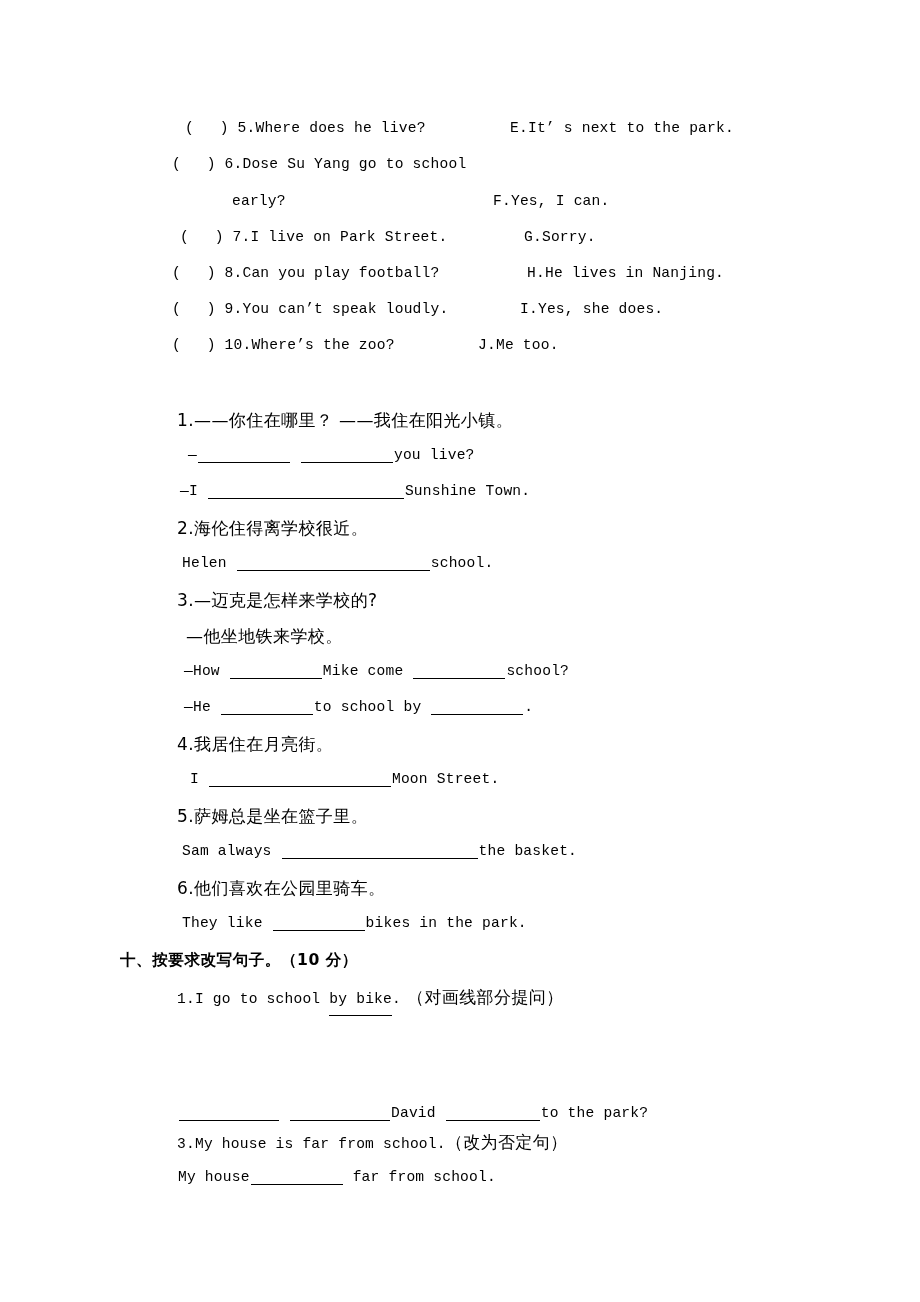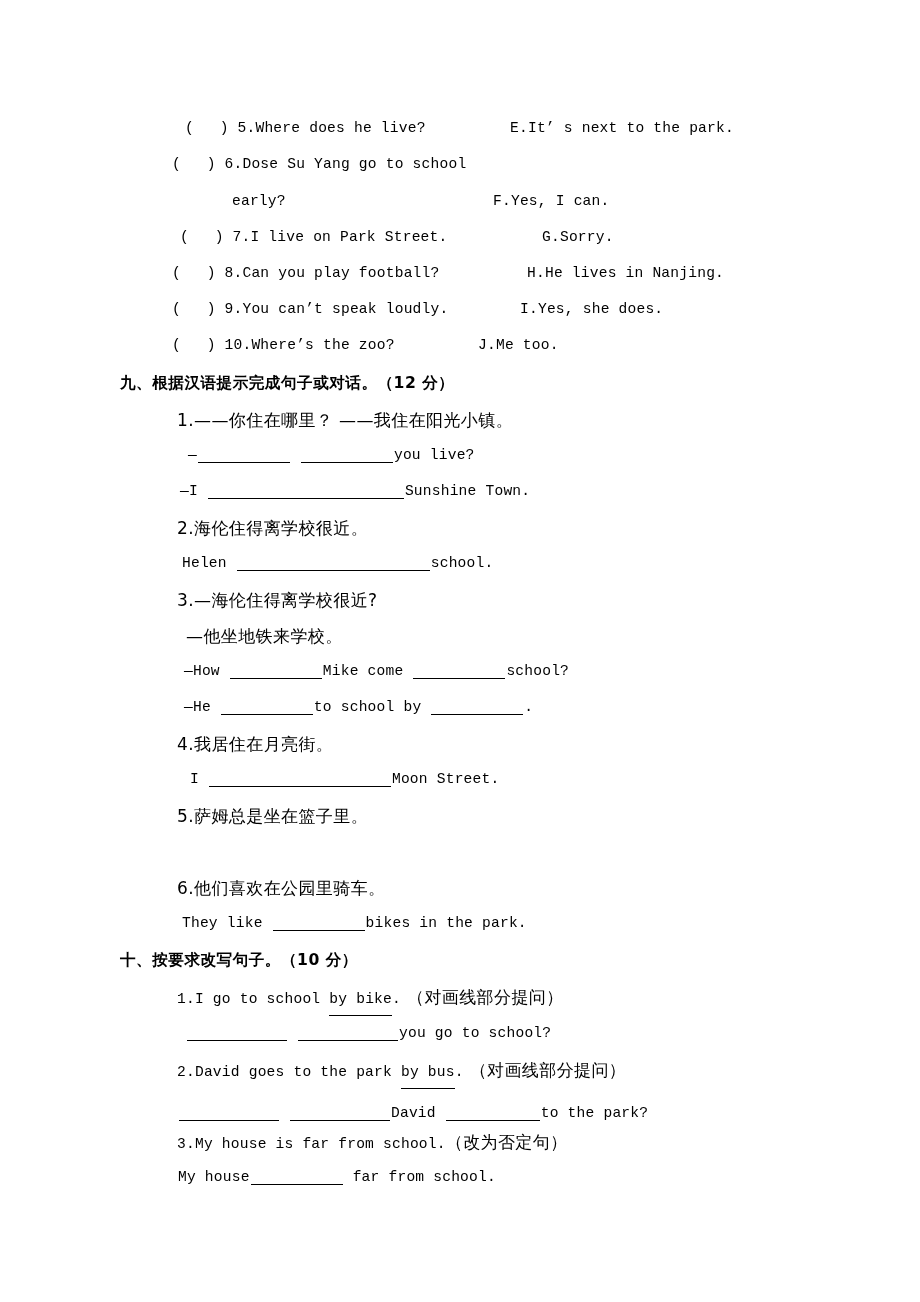--- a/index.html
+++ b/index.html
@@ -101,21 +101,21 @@
     <span>early?</span>
   </div>
   <div class="row en" style="left:493px; top:194px;">
     <span>F.</span><span>Yes, I can.</span>
   </div>
 
   <div class="row en" style="left:180px; top:230px;">
     <span class="bracket"><span>(</span><span class="gap"></span><span>)</span></span>
     <span class="num">7.</span><span>I live on Park Street.</span>
   </div>
-  <div class="row en" style="left:542px; top:230px;">
+  <div class="row en" style="left:524px; top:230px;">
     <span>G.</span><span>Sorry.</span>
   </div>
 
   <div class="row en" style="left:172px; top:266px;">
     <span class="bracket"><span>(</span><span class="gap"></span><span>)</span></span>
     <span class="num">8.</span><span>Can you play football?</span>
   </div>
   <div class="row en" style="left:527px; top:266px;">
     <span>H.</span><span>He lives in Nanjing.</span>
   </div>
@@ -129,80 +129,76 @@
   </div>
 
   <div class="row en" style="left:172px; top:338px;">
     <span class="bracket"><span>(</span><span class="gap"></span><span>)</span></span>
     <span class="num">10.</span><span>Where’s the zoo?</span>
   </div>
   <div class="row en" style="left:478px; top:338px;">
     <span>J.</span><span>Me too.</span>
   </div>
 
-  <div class="row heading" style="left:120px; top:376px;">九、根据汉语提示完成句子或对话。（12 分）</div>
 
   <div class="row cn" style="left:177px; top:412px;">
     <span class="num">1.</span><span>——你住在哪里？  ——我住在阳光小镇。</span>
   </div>
   <div class="row en" style="left:188px; top:448px;">
     <span>—</span><span class="blank" style="width:92px;"></span> <span class="blank" style="width:92px;"></span><span>you live?</span>
   </div>
   <div class="row en" style="left:180px; top:484px;">
     <span>—I </span><span class="blank" style="width:196px;"></span><span>Sunshine Town.</span>
   </div>
 
   <div class="row cn" style="left:177px; top:520px;">
     <span class="num">2.</span><span>海伦住得离学校很近。</span>
   </div>
   <div class="row en" style="left:182px; top:556px;">
     <span>Helen </span><span class="blank" style="width:193px;"></span><span>school.</span>
   </div>
 
   <div class="row cn" style="left:177px; top:592px;">
-    <span class="num">3.</span><span>—海伦住得离学校很近?</span>
+    <span class="num">3.</span><span>—迈克是怎样来学校的?</span>
   </div>
   <div class="row cn" style="left:186px; top:628px;">—他坐地铁来学校。</div>
   <div class="row en" style="left:184px; top:664px;">
     <span>—How </span><span class="blank" style="width:92px;"></span><span>Mike come </span><span class="blank" style="width:92px;"></span><span>school?</span>
   </div>
   <div class="row en" style="left:184px; top:700px;">
     <span>—He </span><span class="blank" style="width:92px;"></span><span>to school by </span><span class="blank" style="width:92px;"></span><span>.</span>
   </div>
 
   <div class="row cn" style="left:177px; top:736px;">
     <span class="num">4.</span><span>我居住在月亮街。</span>
   </div>
   <div class="row en" style="left:190px; top:772px;">
     <span>I </span><span class="blank" style="width:182px;"></span><span>Moon Street.</span>
   </div>
 
   <div class="row cn" style="left:177px; top:808px;">
     <span class="num">5.</span><span>萨姆总是坐在篮子里。</span>
   </div>
+  <div class="row en" style="left:182px; top:844px;">
+    <span>Sam always </span><span class="blank" style="width:196px;"></span><span>the basket.</span>
+  </div>
 
   <div class="row cn" style="left:177px; top:880px;">
     <span class="num">6.</span><span>他们喜欢在公园里骑车。</span>
   </div>
   <div class="row en" style="left:182px; top:916px;">
     <span>They like </span><span class="blank" style="width:92px;"></span><span>bikes in the park.</span>
   </div>
 
   <div class="row heading" style="left:120px; top:953px;">十、按要求改写句子。（10 分）</div>
 
   <div class="row en" style="left:177px; top:989px;">
     <span class="num">1.</span><span>I go to school </span><span class="uline">by bike</span><span>.</span><span class="cn" style="margin-left:6px;">（对画线部分提问）</span>
   </div>
-  <div class="row en" style="left:186px; top:1026px;">
-    <span class="blank" style="width:100px;"></span> <span class="blank" style="width:100px;"></span><span>you go to school?</span>
-  </div>
-
-  <div class="row en" style="left:177px; top:1062px;">
-    <span class="num">2.</span><span>David goes to the park </span><span class="uline">by bus</span><span>.</span><span class="cn" style="margin-left:6px;">（对画线部分提问）</span>
-  </div>
+
   <div class="row en" style="left:178px; top:1098px;margin-top:8px;">
     <span class="blank" style="width:100px;"></span> <span class="blank" style="width:100px;"></span><span>David </span><span class="blank" style="width:94px;"></span><span>to the park?</span>
   </div>
 
   <div class="row en" style="left:177px; top:1134px;">
     <span class="num">3.</span><span>My house is far from school.</span><span class="cn" style="margin-left:0;">（改为否定句）</span>
   </div>
   <div class="row en" style="left:178px; top:1170px;">
     <span>My house</span><span class="blank" style="width:92px;"></span><span> far from school.</span>
   </div>

